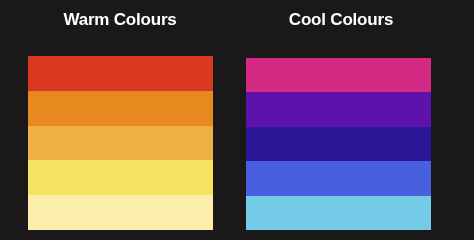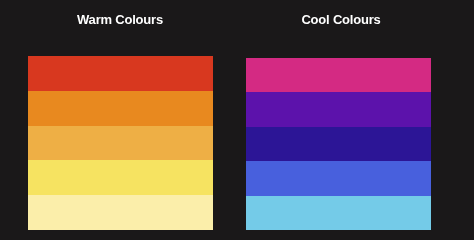--- a/index.html
+++ b/index.html
@@ -30,21 +30,21 @@
   }
 
   .palette-title {
     position: absolute;
     top: 10px;
     width: 100%;
     text-align: center;
     color: #ffffff;
     font-family: "Liberation Sans", sans-serif;
     font-weight: bold;
-    font-size: 13px;
+    font-size: 17px;
     letter-spacing: -0.2px;
     line-height: 20px;
     white-space: nowrap;
   }
 
   .swatch-stack {
     position: absolute;
     display: flex;
     flex-direction: column;
     overflow: hidden;

